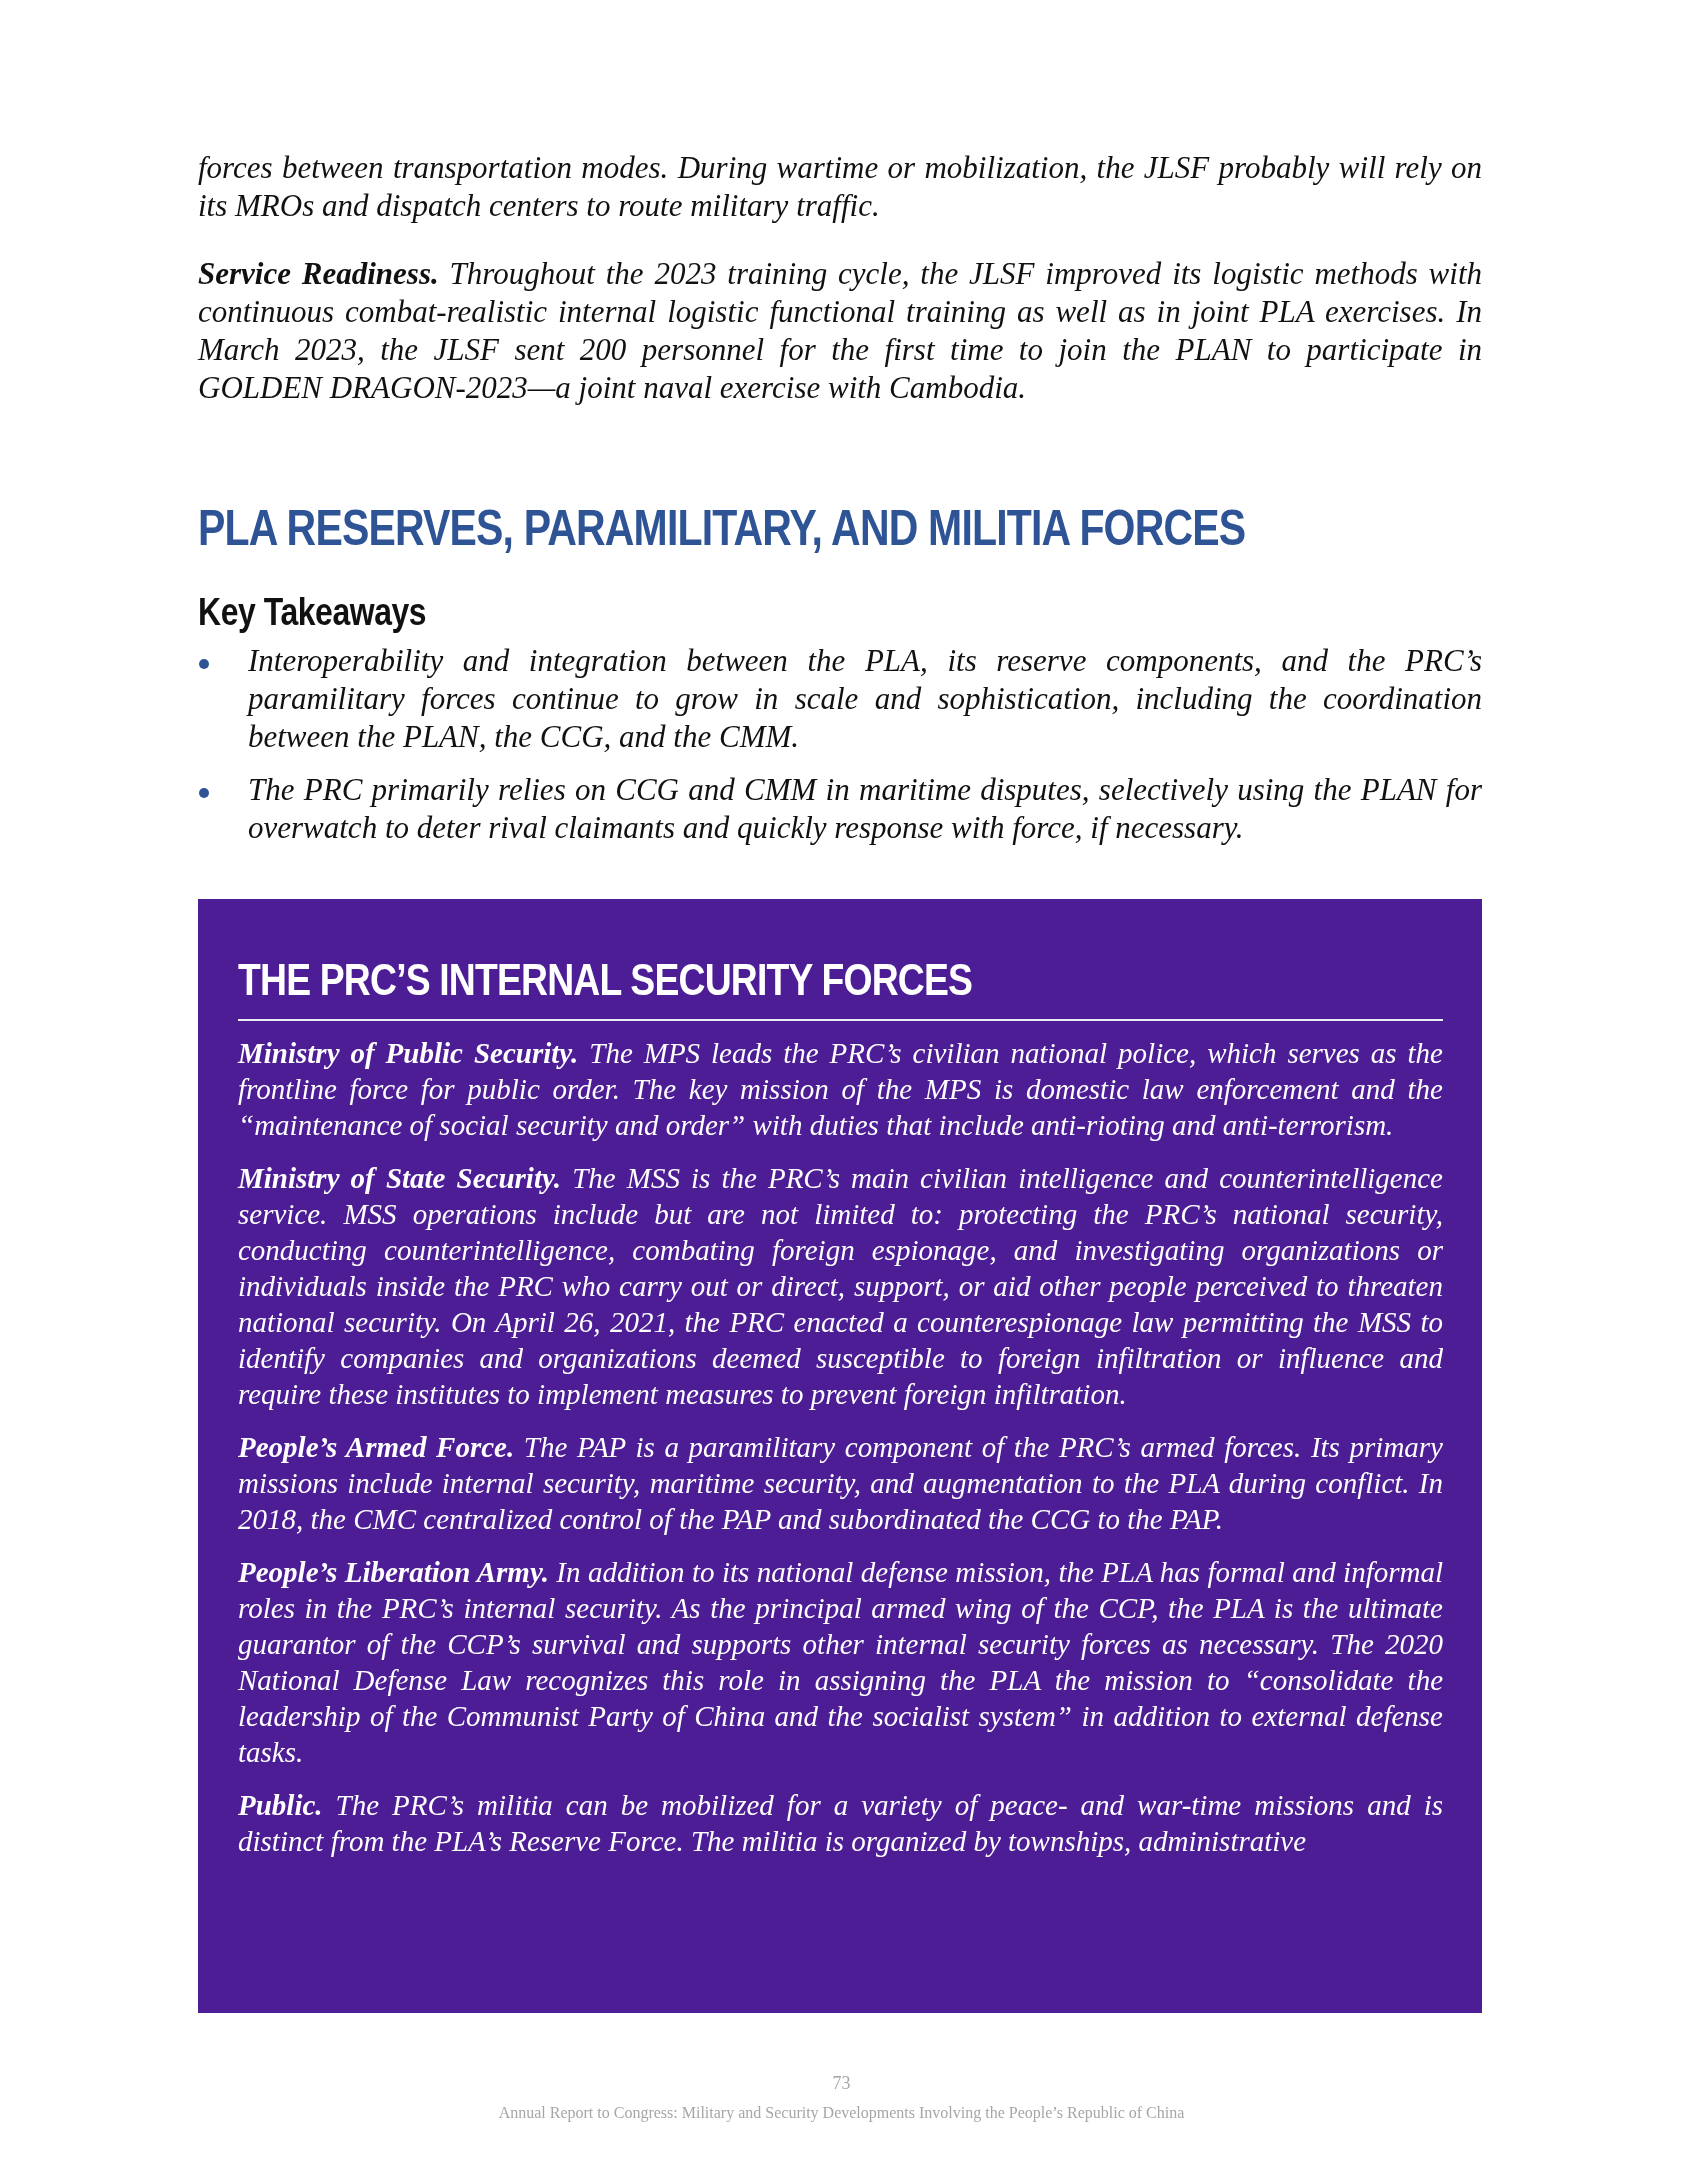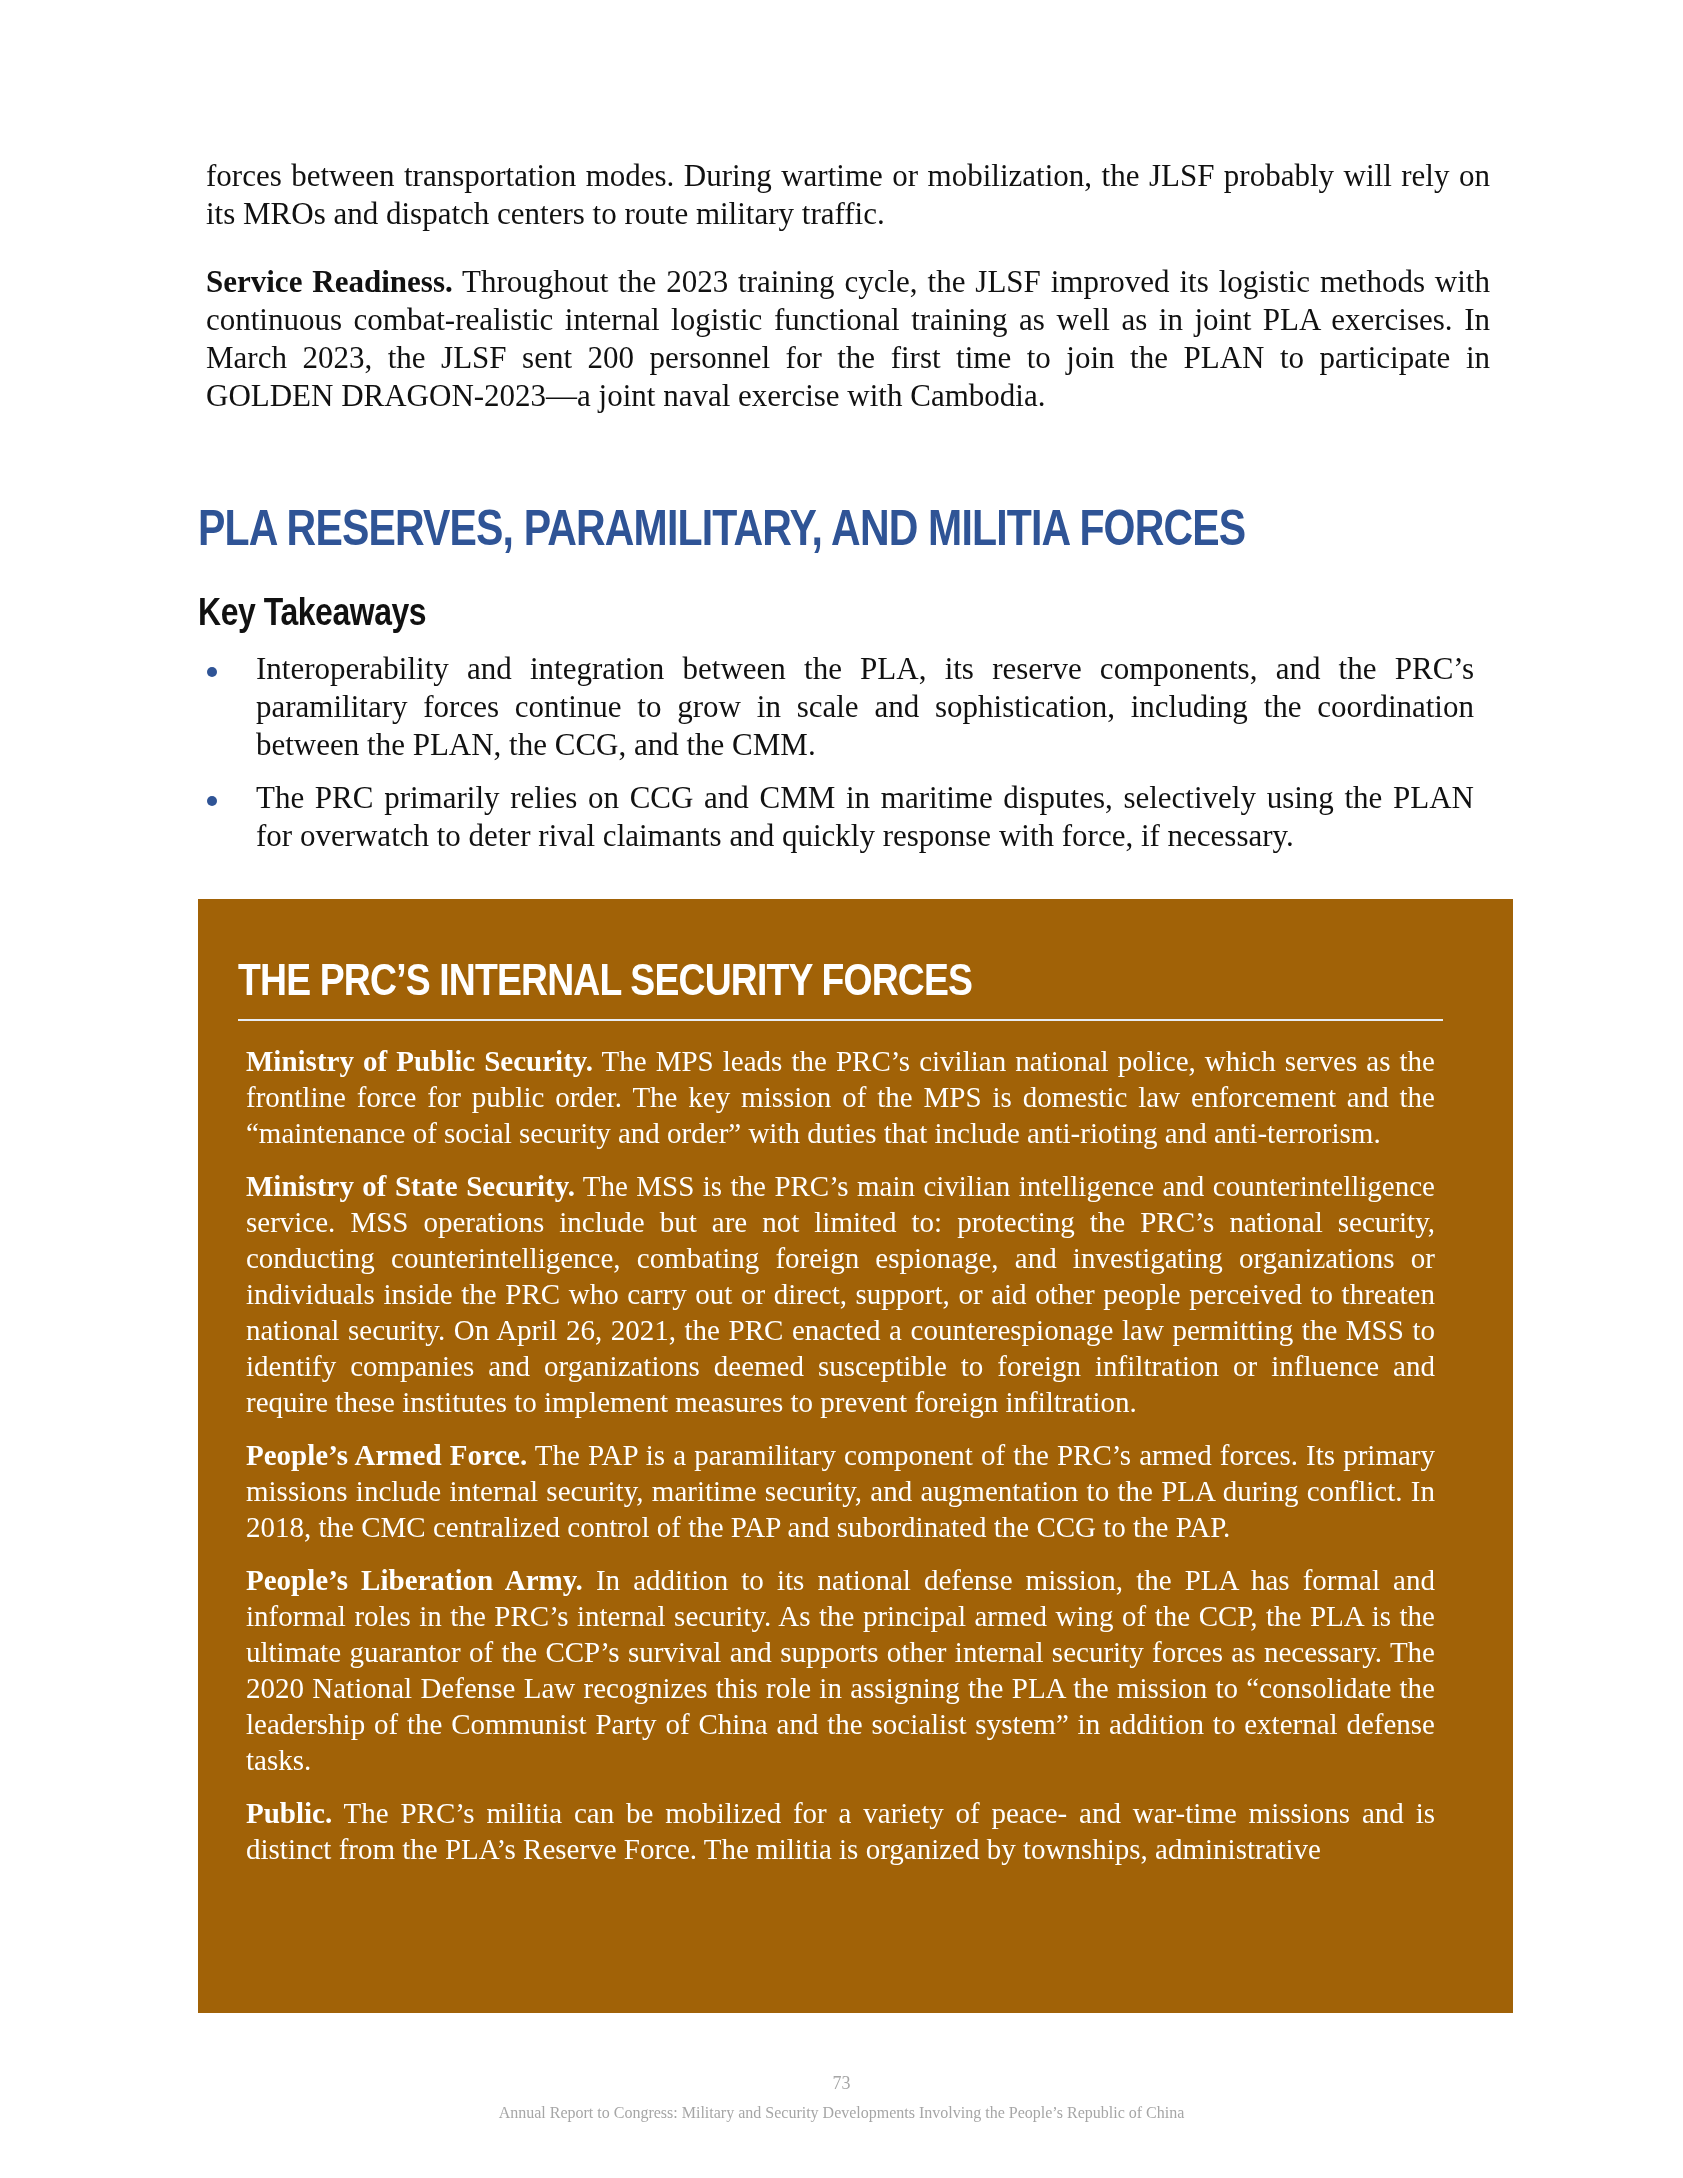--- a/index.html
+++ b/index.html
@@ -1,21 +1,21 @@
 <!DOCTYPE html>
 <html><head>
 <meta charset="utf-8">
 <style>
   html, body { margin: 0; padding: 0; background: #ffffff; }
   body { width: 1683px; height: 2178px; position: relative; overflow: hidden; }
   .page { position: absolute; left: 198px; top: 0; width: 1284px; }
   .para {
     font-family: "Liberation Serif", serif;
     font-size: 31px; line-height: 38px; color: #111;
-    text-align: justify; margin: 8px;
+    text-align: justify; margin: 0; font-style: italic;
   }
   #p1 { position: absolute; top: 149px; left: 0; width: 1284px; }
   #p2 { position: absolute; top: 255px; left: 0; width: 1284px; }
   .bold { font-weight: bold; }
   #section-heading {
     position: absolute; top: 465px; left: 0;
     font-family: "Liberation Sans", sans-serif; font-weight: bold;
     font-size: 50px; color: #2f5496; letter-spacing: -1px;
     transform: scaleX(0.82); transform-origin: left center; white-space: nowrap;
   }
@@ -26,22 +26,21 @@
     transform: scaleX(0.84); transform-origin: left center; white-space: nowrap;
   }
   #bullets { position: absolute; top: 642px; left: 0; width: 1284px; margin: 0; padding: 0; list-style: none; }
   #bullets li { position: relative; padding-left: 50px; margin-bottom: 15px; }
   #bullets li .dot {
     position: absolute; left: 1px; top: 17px; width: 10px; height: 10px; border-radius: 50%;
     background: #2f5496;
   }
   #box {
     position: absolute; left: 198px; top: 899px; width: 1284px; height: 1114px;
-    background: #a16207;
-    padding-left: 31px;
+    background: #4c1d95;
   }
   #box-inner { position: absolute; left: 40px; top: 0; width: 1205px; }
   #box-title {
     position: absolute; top: 55px; left: 0;
     font-family: "Liberation Sans", sans-serif; font-weight: bold;
     font-size: 45px; color: #ffffff; letter-spacing: -1px;
     transform: scaleX(0.83); transform-origin: left center; white-space: nowrap;
   }
   #box-rule { position: absolute; top: 120px; left: 0; width: 1205px; height: 2px; background: #e8ecf3; }
   #box-paras { position: absolute; top: 136px; left: 0; width: 1205px; }

